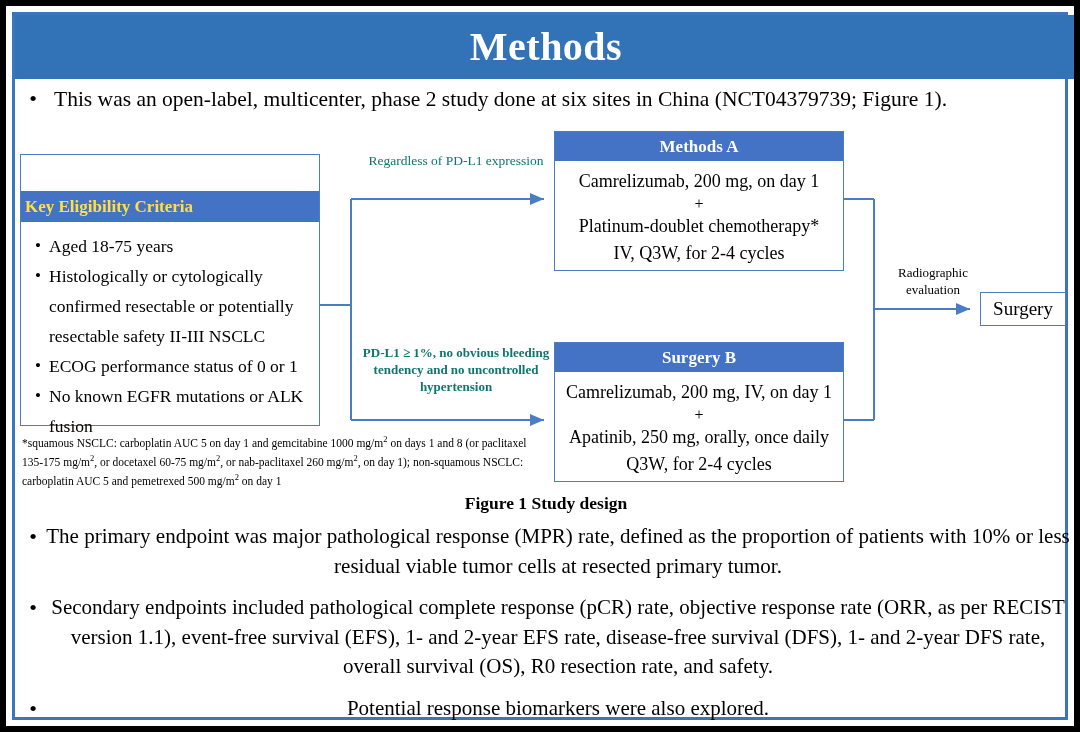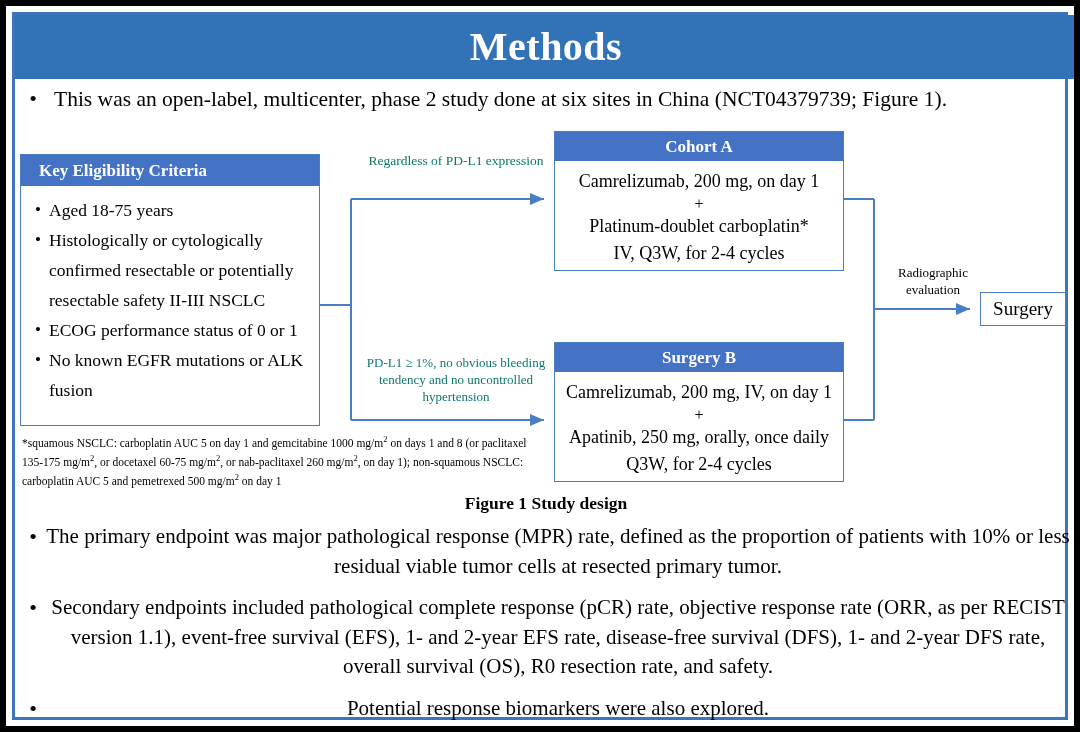--- a/index.html
+++ b/index.html
@@ -87,28 +87,29 @@
     left: 14px;
     top: 30px;
     width: 300px;
     height: 272px;
     border: 1.5px solid #4a7ec4;
     box-sizing: border-box;
     background: #fff;
   }
   .elig-header {
     background: #4472c4;
-    color: #ffffff;
+    color: #fde047;
     font-weight: bold;
     font-size: 17px;
     height: 31px;
     line-height: 31px;
-    padding-left: 18px;
+    padding-left: 4px;
     box-sizing: border-box;
     white-space: nowrap;
+    margin-top: 36px;
   }
   .elig-list {
     padding: 9px 8px 0 6px;
   }
   .elig-item {
     display: flex;
     align-items: flex-start;
     font-size: 17.5px;
     line-height: 30px;
     color: #000;
@@ -165,22 +166,23 @@
     position: absolute;
     text-align: center;
     color: #0f766e;
     line-height: 17px;
   }
   .cond-a {
     left: 360px; top: 28px; width: 180px;
     font-size: 13.5px;
   }
   .cond-b {
-    left: 355px; top: 230px; width: 190px;
+    left: 355px; top: 220px; width: 190px;
     font-size: 13px;
+    font-weight: bold;
   }
   .radio-label {
     position: absolute;
     left: 872px; top: 140px; width: 110px;
     text-align: center;
     font-size: 13px;
     line-height: 17px;
     color: #000;
   }
 
@@ -311,25 +313,25 @@
         </div>
       </div>
     </div>
 
     <div class="footnote"><span>*squamous NSCLC: carboplatin AUC 5 on day 1 and gemcitabine 1000 mg/m</span><sup>2</sup><span> on days 1 and 8 (or paclitaxel 135-175  mg/m</span><sup>2</sup><span>, or docetaxel 60-75 mg/m</span><sup>2</sup><span>, or nab-paclitaxel 260 mg/m</span><sup>2</sup><span>, on day 1); non-squamous NSCLC: carboplatin AUC 5 and pemetrexed 500 mg/m</span><sup>2</sup><span> on day 1</span></div>
 
     <div class="cond-label cond-a">Regardless  of PD-L1 expression</div>
     <div class="cond-label cond-b">PD-L1 ≥ 1%, no obvious bleeding tendency and no uncontrolled  hypertension</div>
 
     <div class="cohort cohort-a">
-      <div class="cohort-header">Cohort A</div>
+      <div class="cohort-header">Methods A</div>
       <div class="cohort-body">
         <div>Camrelizumab, 200 mg, on day 1</div>
         <div class="plus">+</div>
-        <div>Platinum-doublet carboplatin*</div>
+        <div>Platinum-doublet chemotherapy*</div>
         <div>IV, Q3W, for 2-4 cycles</div>
       </div>
     </div>
 
     <div class="cohort cohort-b">
       <div class="cohort-header">Surgery B</div>
       <div class="cohort-body">
         <div>Camrelizumab, 200 mg, IV, on day 1</div>
         <div class="plus">+</div>
         <div>Apatinib, 250 mg, orally, once daily</div>

